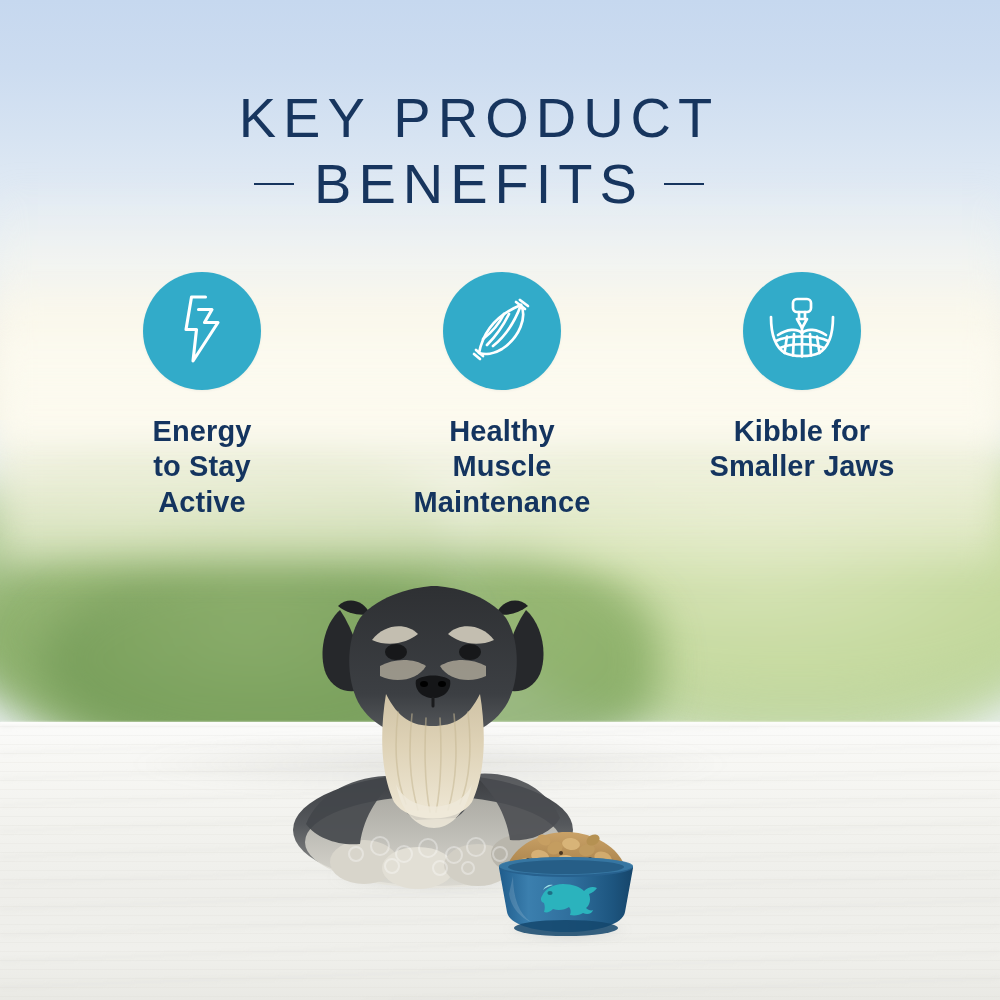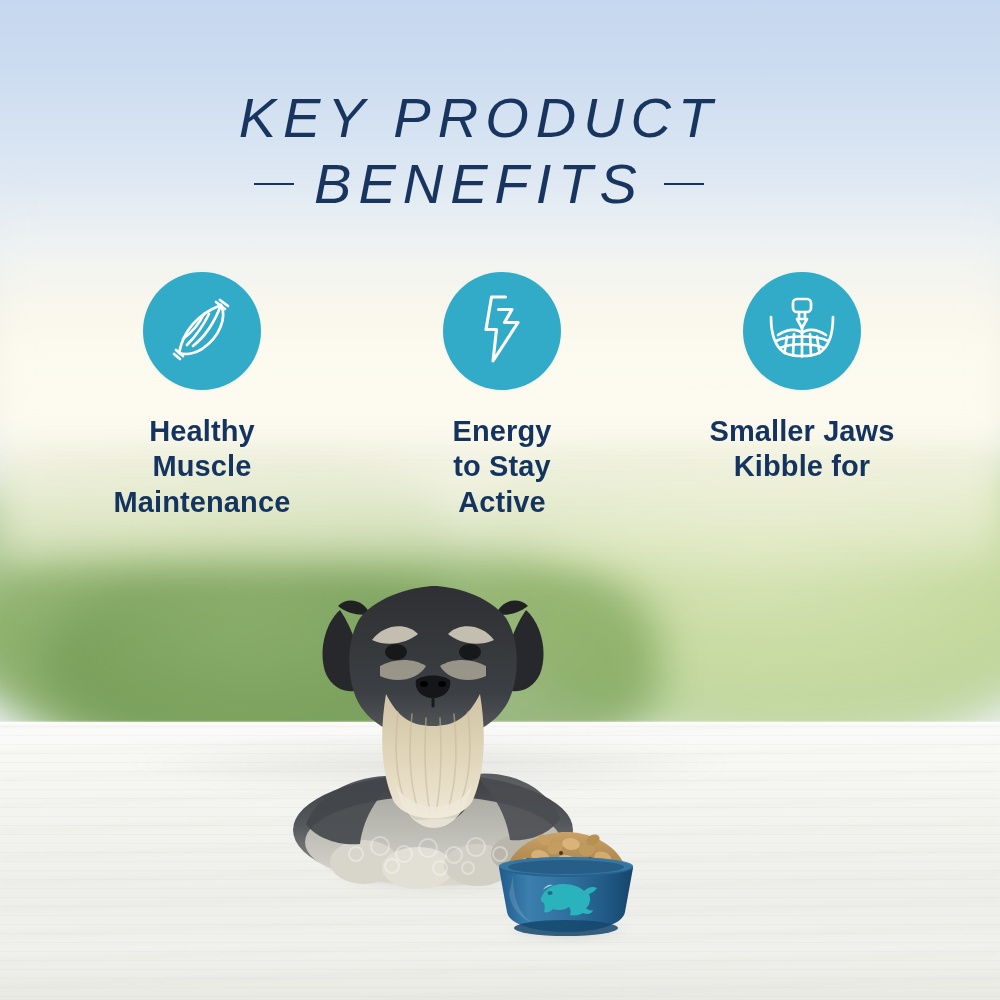--- a/index.html
+++ b/index.html
@@ -88,21 +88,20 @@
   .table-shadow{
     position:absolute; left:0; top:740px; width:1000px; height:60px;
     background:radial-gradient(ellipse 420px 42px at 430px 24px, rgba(140,140,135,.16), rgba(0,0,0,0) 72%);
     filter:blur(7px);
   }
 
   
   .heading{
     position:absolute; left:0; top:88px; width:958px; text-align:center;
     color:#17355e;
-    font-style:italic;
   }
   .heading .line1{
     font-size:56px; letter-spacing:7px; font-weight:300; line-height:1.06;
     display:block;
   }
   .heading .line2{
     font-size:56px; letter-spacing:7px; font-weight:300; line-height:1.18;
     display:flex; align-items:center; justify-content:center; gap:20px; margin-top:4px;
   }
   .dash{ display:inline-block; width:40px; height:2px; background:#17355e; }
@@ -164,20 +163,35 @@
   <div class="heading">
     <span class="line1">KEY PRODUCT</span>
     <span class="line2">
       <i class="dash"></i>
       <span>BENEFITS</span>
       <i class="dash"></i>
     </span>
   </div>
 
   <div class="benefits">
+
+    <div class="benefit">
+      <div class="icon-circle">
+        <span>
+          <svg width="56" height="72" viewBox="0 0 56 72" fill="none">
+            <path d="M31.5 4 H17.5 L12 36.5 H22.5 L19 68 L44 29.5 H30.5 L38 16.5 H24.5" stroke="#ffffff" stroke-width="3.1" stroke-linejoin="round" stroke-linecap="round" fill="none"></path>
+          </svg>
+        </span>
+      </div>
+      <div class="benefit-label">
+        <div>Energy</div>
+        <div>to Stay</div>
+        <div>Active</div>
+      </div>
+    </div>
 
     <div class="benefit">
       <div class="icon-circle">
         <span>
           <svg width="72" height="72" viewBox="0 0 72 72" fill="none" stroke="#ffffff" stroke-width="2.7" stroke-linecap="round" stroke-linejoin="round">
             <path d="M13 60 C17 40 30 22 55 12 C61 24 54 44 36 56 C28 61 19 62 13 60 Z"></path>
             <path d="M55 12 C49 28 41 42 27 53"></path>
             <path d="M21 52 C29 44 37 33 43 21"></path>
             <path d="M17 46 C25 40 33 31 38 21"></path>
             <path d="M50 9 L59 16"></path>
@@ -190,35 +204,20 @@
       <div class="benefit-label">
         <div>Healthy</div>
         <div>Muscle</div>
         <div>Maintenance</div>
       </div>
     </div>
 
     <div class="benefit">
       <div class="icon-circle">
         <span>
-          <svg width="56" height="72" viewBox="0 0 56 72" fill="none">
-            <path d="M31.5 4 H17.5 L12 36.5 H22.5 L19 68 L44 29.5 H30.5 L38 16.5 H24.5" stroke="#ffffff" stroke-width="3.1" stroke-linejoin="round" stroke-linecap="round" fill="none"></path>
-          </svg>
-        </span>
-      </div>
-      <div class="benefit-label">
-        <div>Energy</div>
-        <div>to Stay</div>
-        <div>Active</div>
-      </div>
-    </div>
-
-    <div class="benefit">
-      <div class="icon-circle">
-        <span>
           <svg width="78" height="68" viewBox="0 0 78 68" fill="none" stroke="#ffffff" stroke-width="2.7" stroke-linecap="round" stroke-linejoin="round">
 
             <rect x="30" y="4" width="18" height="13" rx="4"></rect>
             <path d="M36 17 L36 24 M42 17 L42 24"></path>
             <path d="M34 24 L44 24 L39 33 Z" fill="none"></path>
             <path d="M39 33 L39 38"></path>
 
             <path d="M8 22 C8 40 12 52 22 58 C30 62 48 62 56 58 C66 52 70 40 70 22"></path>
 
             <path d="M15 40 C24 34 34 33 39 38 C44 33 54 34 63 40"></path>
@@ -228,22 +227,22 @@
 
             <path d="M24 41.5 L21.5 58"></path>
             <path d="M31 39 L30 60.5"></path>
             <path d="M39 38 L39 61.5"></path>
             <path d="M47 39 L48 60.5"></path>
             <path d="M54 41.5 L56.5 58"></path>
           </svg>
         </span>
       </div>
       <div class="benefit-label">
+        <div>Kibble for</div>
         <div>Smaller Jaws</div>
-        <div>Kibble for</div>
       </div>
     </div>
 
   </div>
 
   <div class="dog-shadow"></div>
   <div class="dog">
     <svg width="330" height="330" viewBox="0 0 330 330" fill="none">
       <defs>
         <linearGradient id="bodyG" x1="0" y1="0" x2="0" y2="1">

